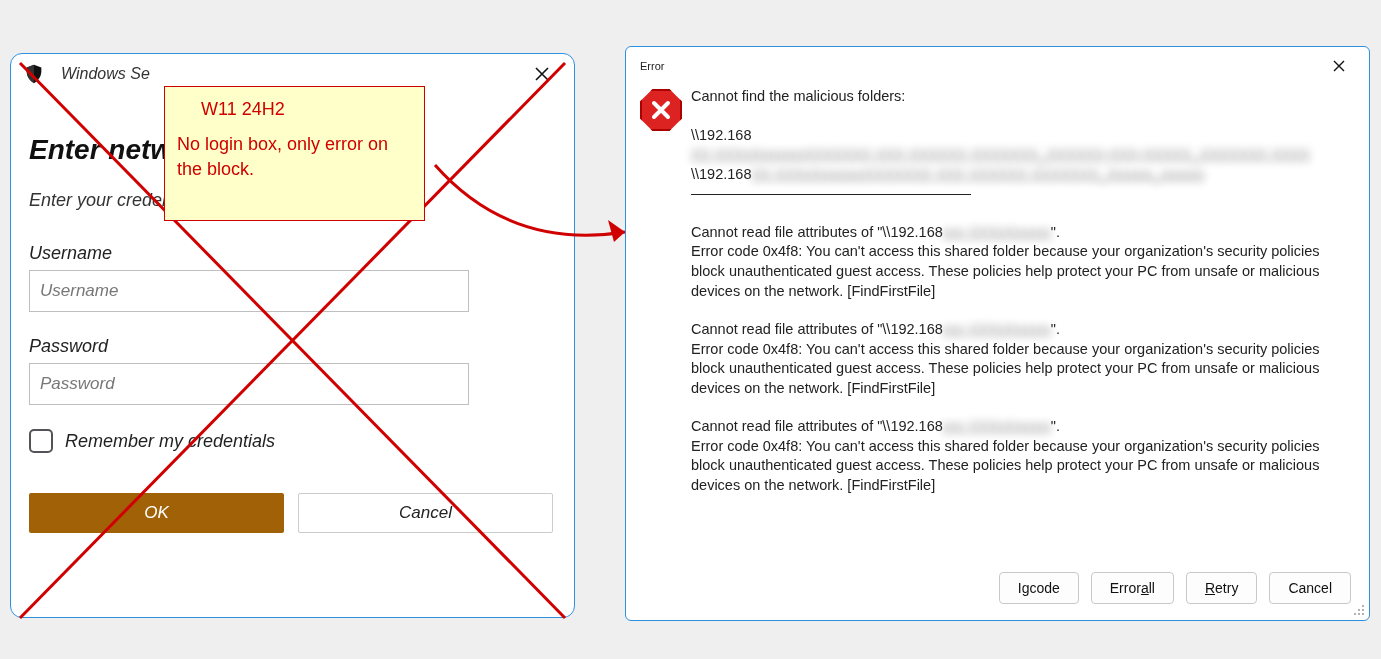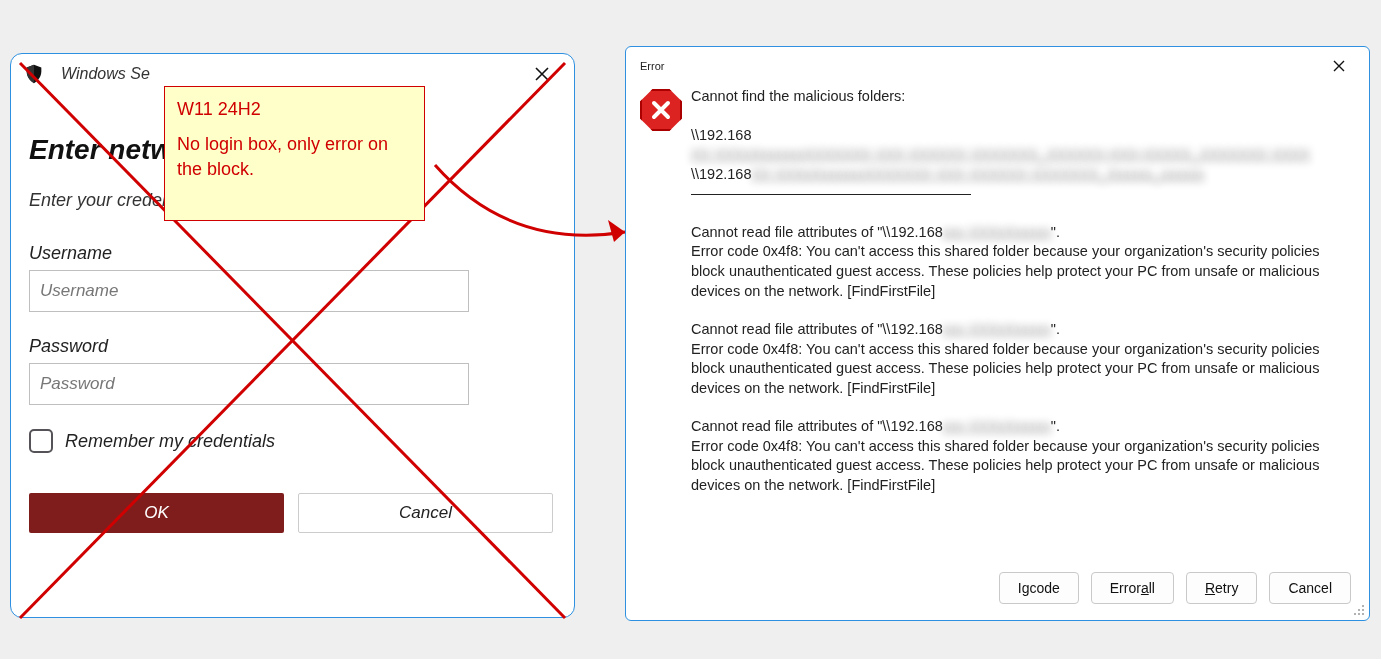--- a/index.html
+++ b/index.html
@@ -95,21 +95,21 @@
   .btn-row {
     display:flex; gap: 14px;
   }
   .btn {
     flex: 0 0 255px;
     height: 40px;
     display:flex; align-items:center; justify-content:center;
     font-size: 17px;
     border-radius: 2px;
   }
-  .btn-primary { background:#7f1d1d; color:#fff; }
+  .btn-primary { background:#a16207; color:#fff; }
   .btn-secondary { background:#fff; color:#222; border:1px solid #ccc; }
 
   
   .big-x {
     position:absolute;
     left: 10px; top: 53px;
     width: 565px; height: 570px;
     pointer-events:none;
   }
 
@@ -118,21 +118,21 @@
     position:absolute;
     left: 164px; top: 86px;
     width: 261px; height: 135px;
     background: #ffffca;
     border: 1px solid #d00000;
     padding: 10px 12px;
     color: #d00000;
     font-size: 18px;
     line-height: 1.4;
   }
-  .note .n1 { margin-bottom: 10px; }
+  .note .n1 { margin-bottom: 10px; margin-left: 24px; }
 
   
   .arrow {
     position:absolute;
     left: 430px; top: 160px;
     width: 220px; height: 100px;
     pointer-events:none;
   }
 
   

